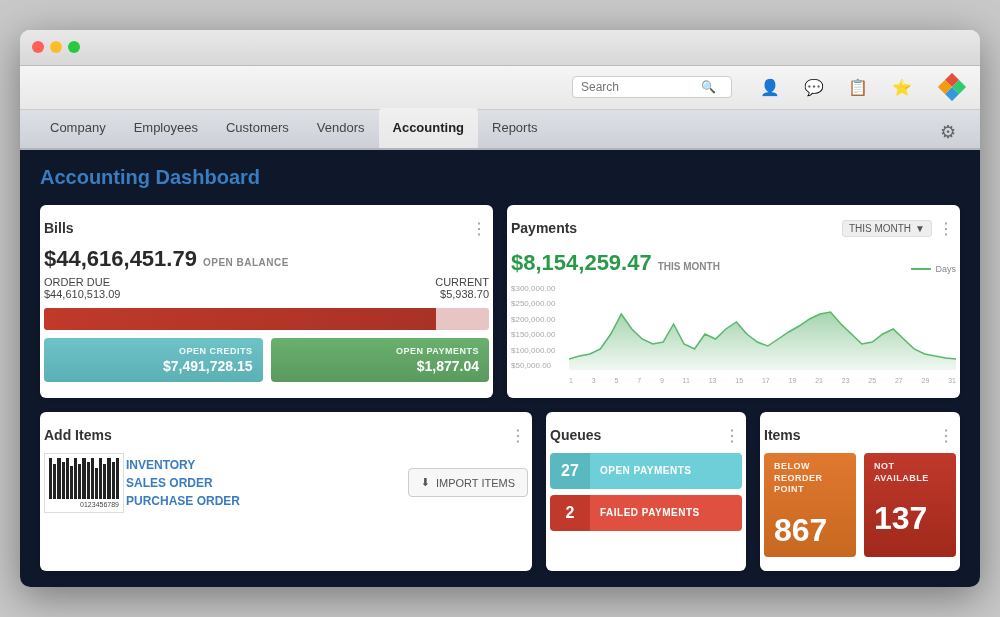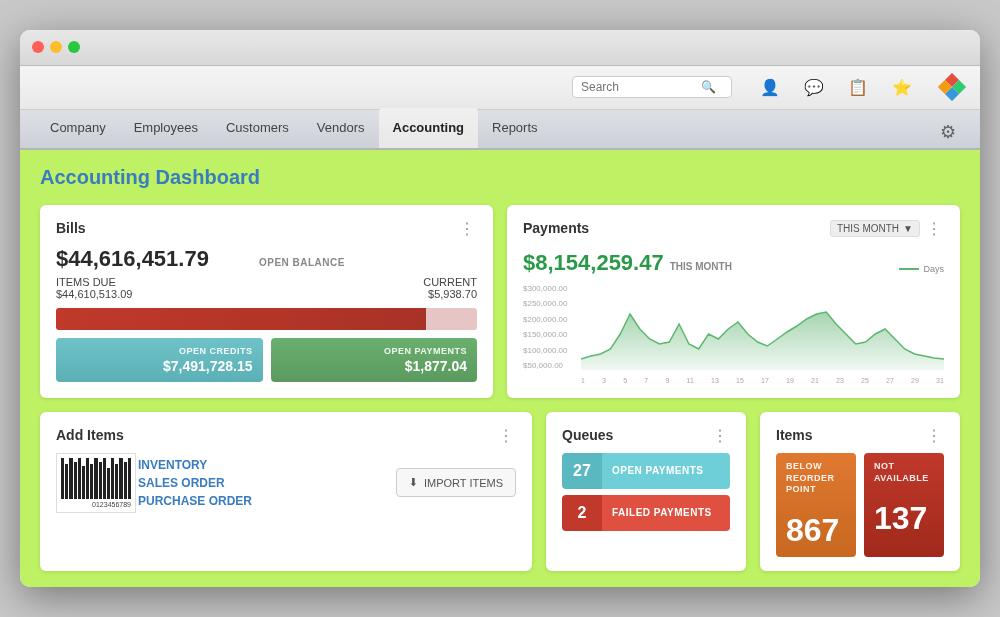--- a/index.html
+++ b/index.html
@@ -113,40 +113,40 @@
       width: 32px;
       height: 32px;
       display: flex;
       align-items: center;
       justify-content: center;
       color: #666;
       cursor: pointer;
       font-size: 18px;
     }
     .content {
-      background: #bef264;
+      background: #0f172a;
       padding: 16px 20px;
       min-height: 420px;
     }
     .page-title {
       font-size: 20px;
       font-weight: 700;
       color: #3a7cc0;
       margin-bottom: 16px;
     }
     .cards-row {
       display: flex;
       gap: 14px;
       margin-bottom: 14px;
     }
     .card {
       background: #fff;
       border-radius: 6px;
       box-shadow: 0 1px 4px rgba(0,0,0,0.12);
-      padding: 14px 16px;
+      padding: 14px 4px;
     }
     .card-half { flex: 1; }
     .card-header {
       display: flex;
       justify-content: space-between;
       align-items: center;
       margin-bottom: 8px;
     }
     .card-title {
       font-size: 14px;
@@ -475,27 +475,27 @@
   <div class="content">
     <div class="page-title">Accounting Dashboard</div>
 
     <div class="cards-row">
 
       <div class="card card-half">
         <div class="card-header">
           <span class="card-title">Bills</span>
           <span class="card-menu">⋮</span>
         </div>
-        <div style="display:flex;align-items:baseline;gap:44px;">
+        <div style="display:flex;align-items:baseline;">
           <span class="bills-amount">$44,616,451.79</span>
           <span class="open-balance-label">OPEN BALANCE</span>
         </div>
         <div class="bills-sub">
           <div class="bills-sub-item">
-            <span>ITEMS DUE</span><br>
+            <span>ORDER DUE</span><br>
             <span style="color:#444;font-weight:500;">$44,610,513.09</span>
           </div>
           <div class="bills-sub-item" style="text-align:right;">
             <span>CURRENT</span><br>
             <span style="color:#444;font-weight:500;">$5,938.70</span>
           </div>
         </div>
         <div class="progress-bar-container">
           <div class="progress-red" style="width:88%;"></div>
           <div class="progress-pink"></div>

